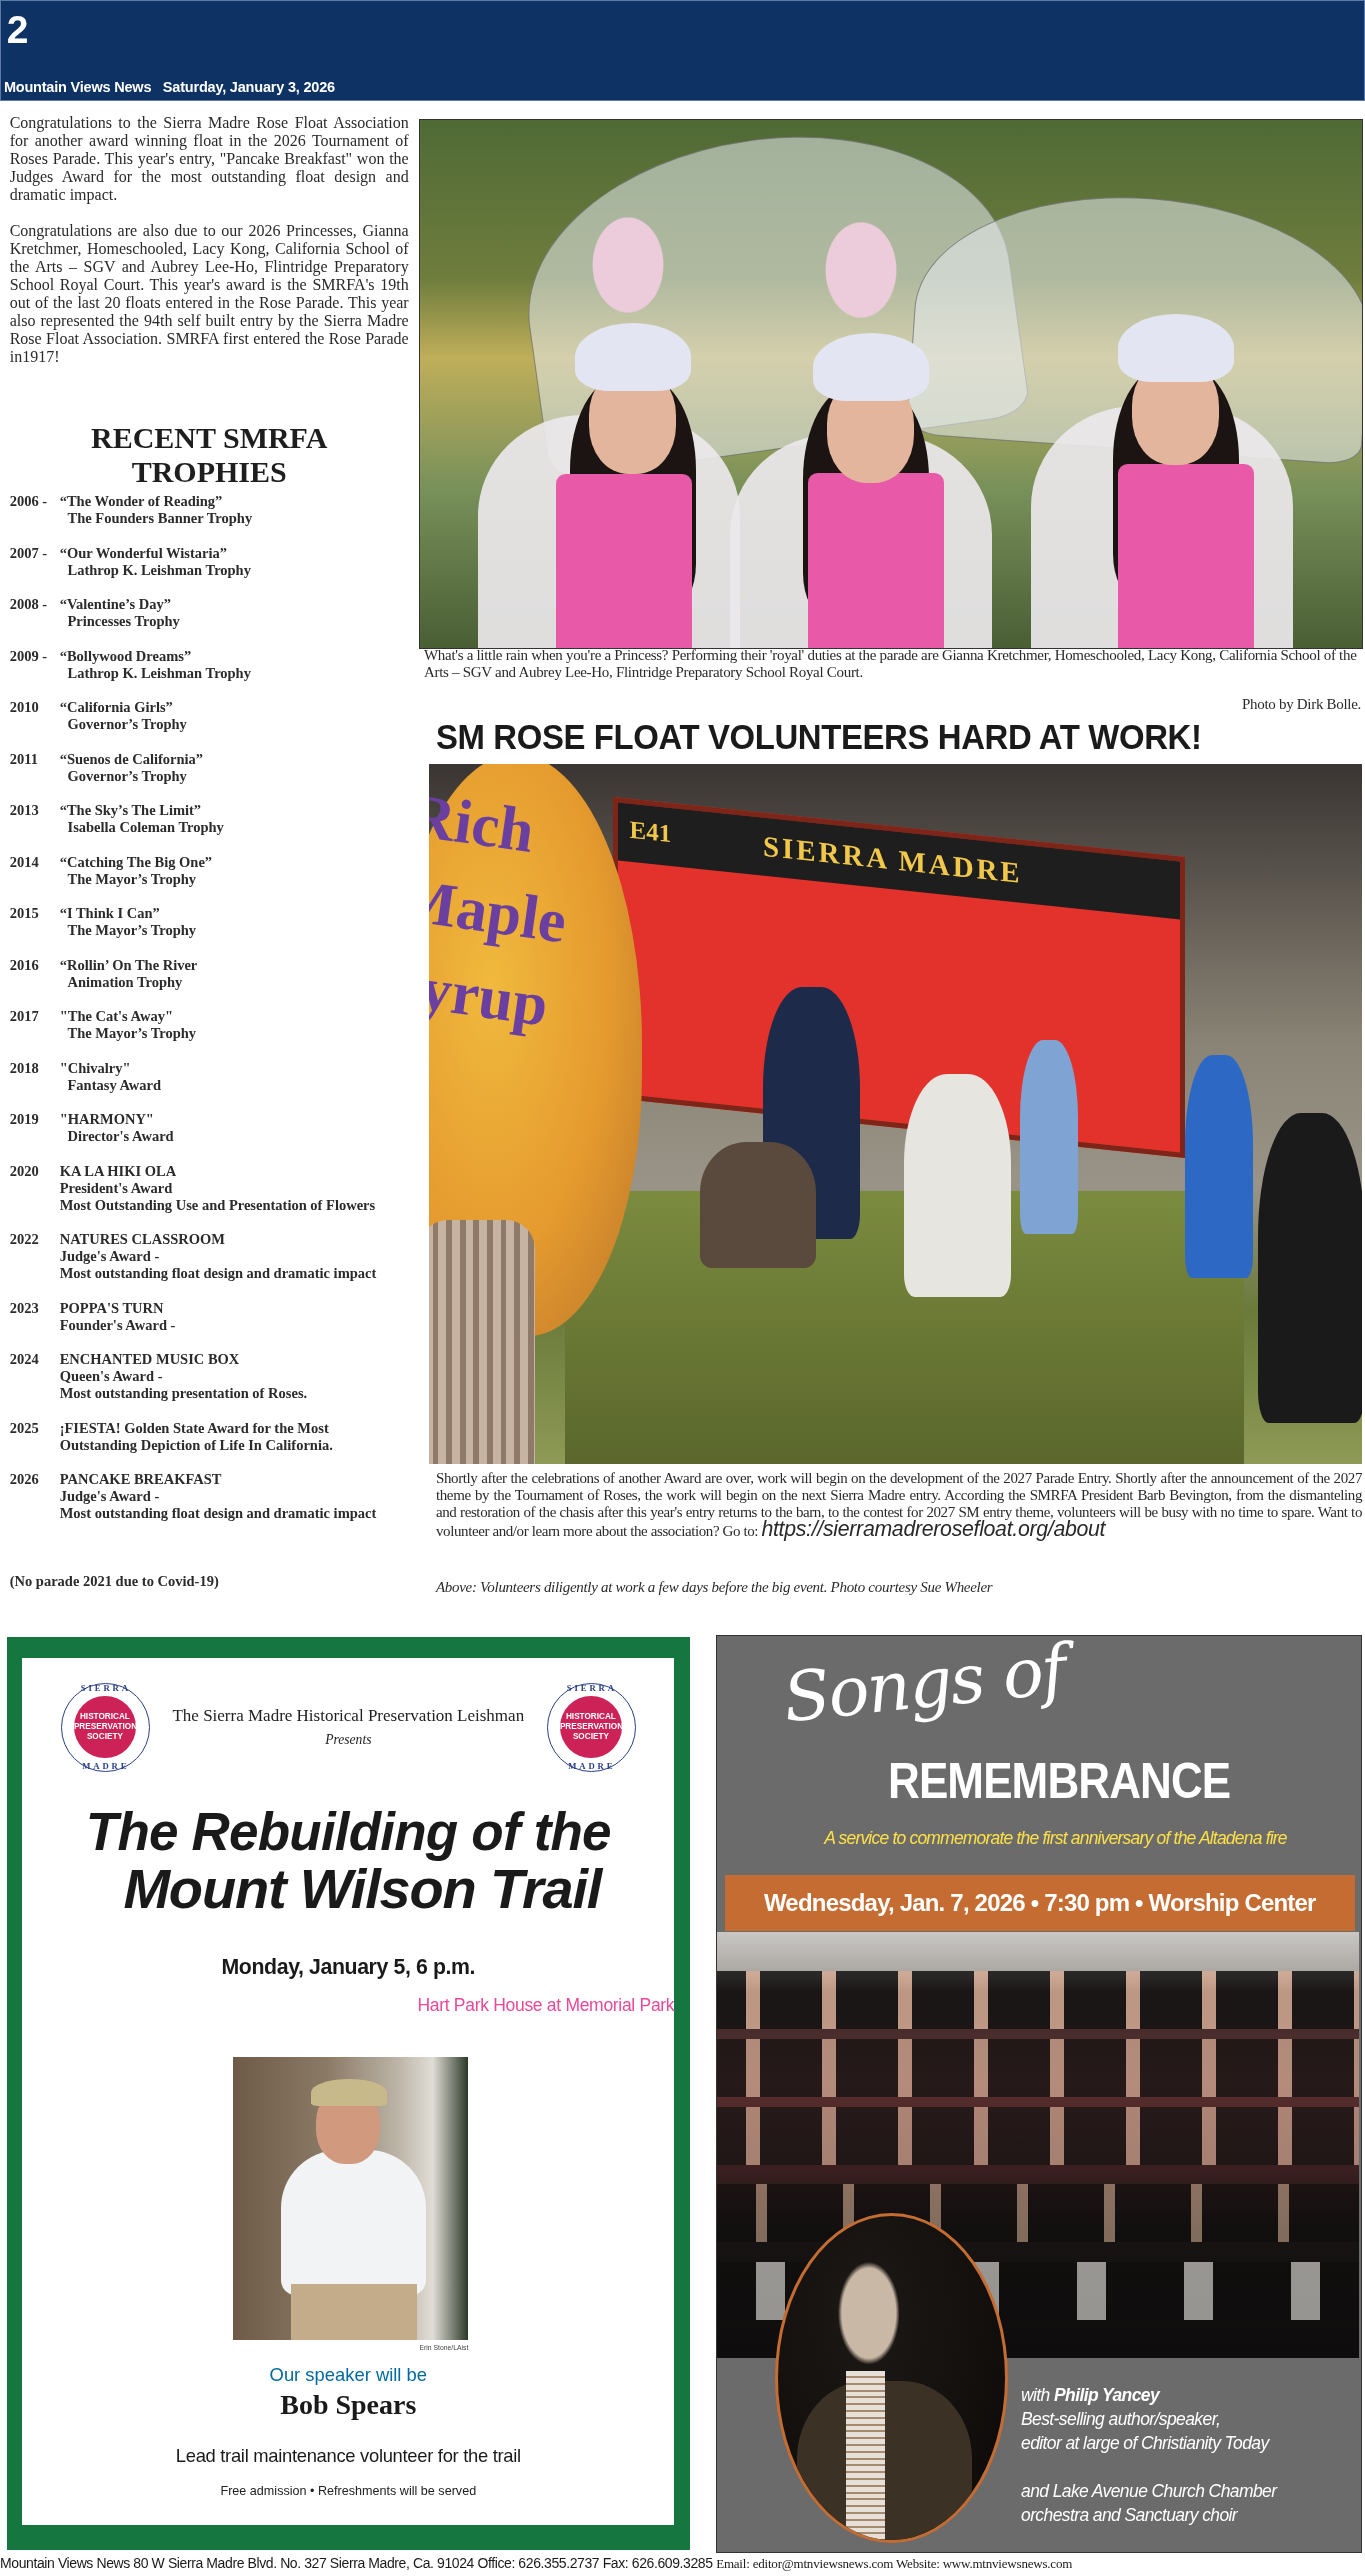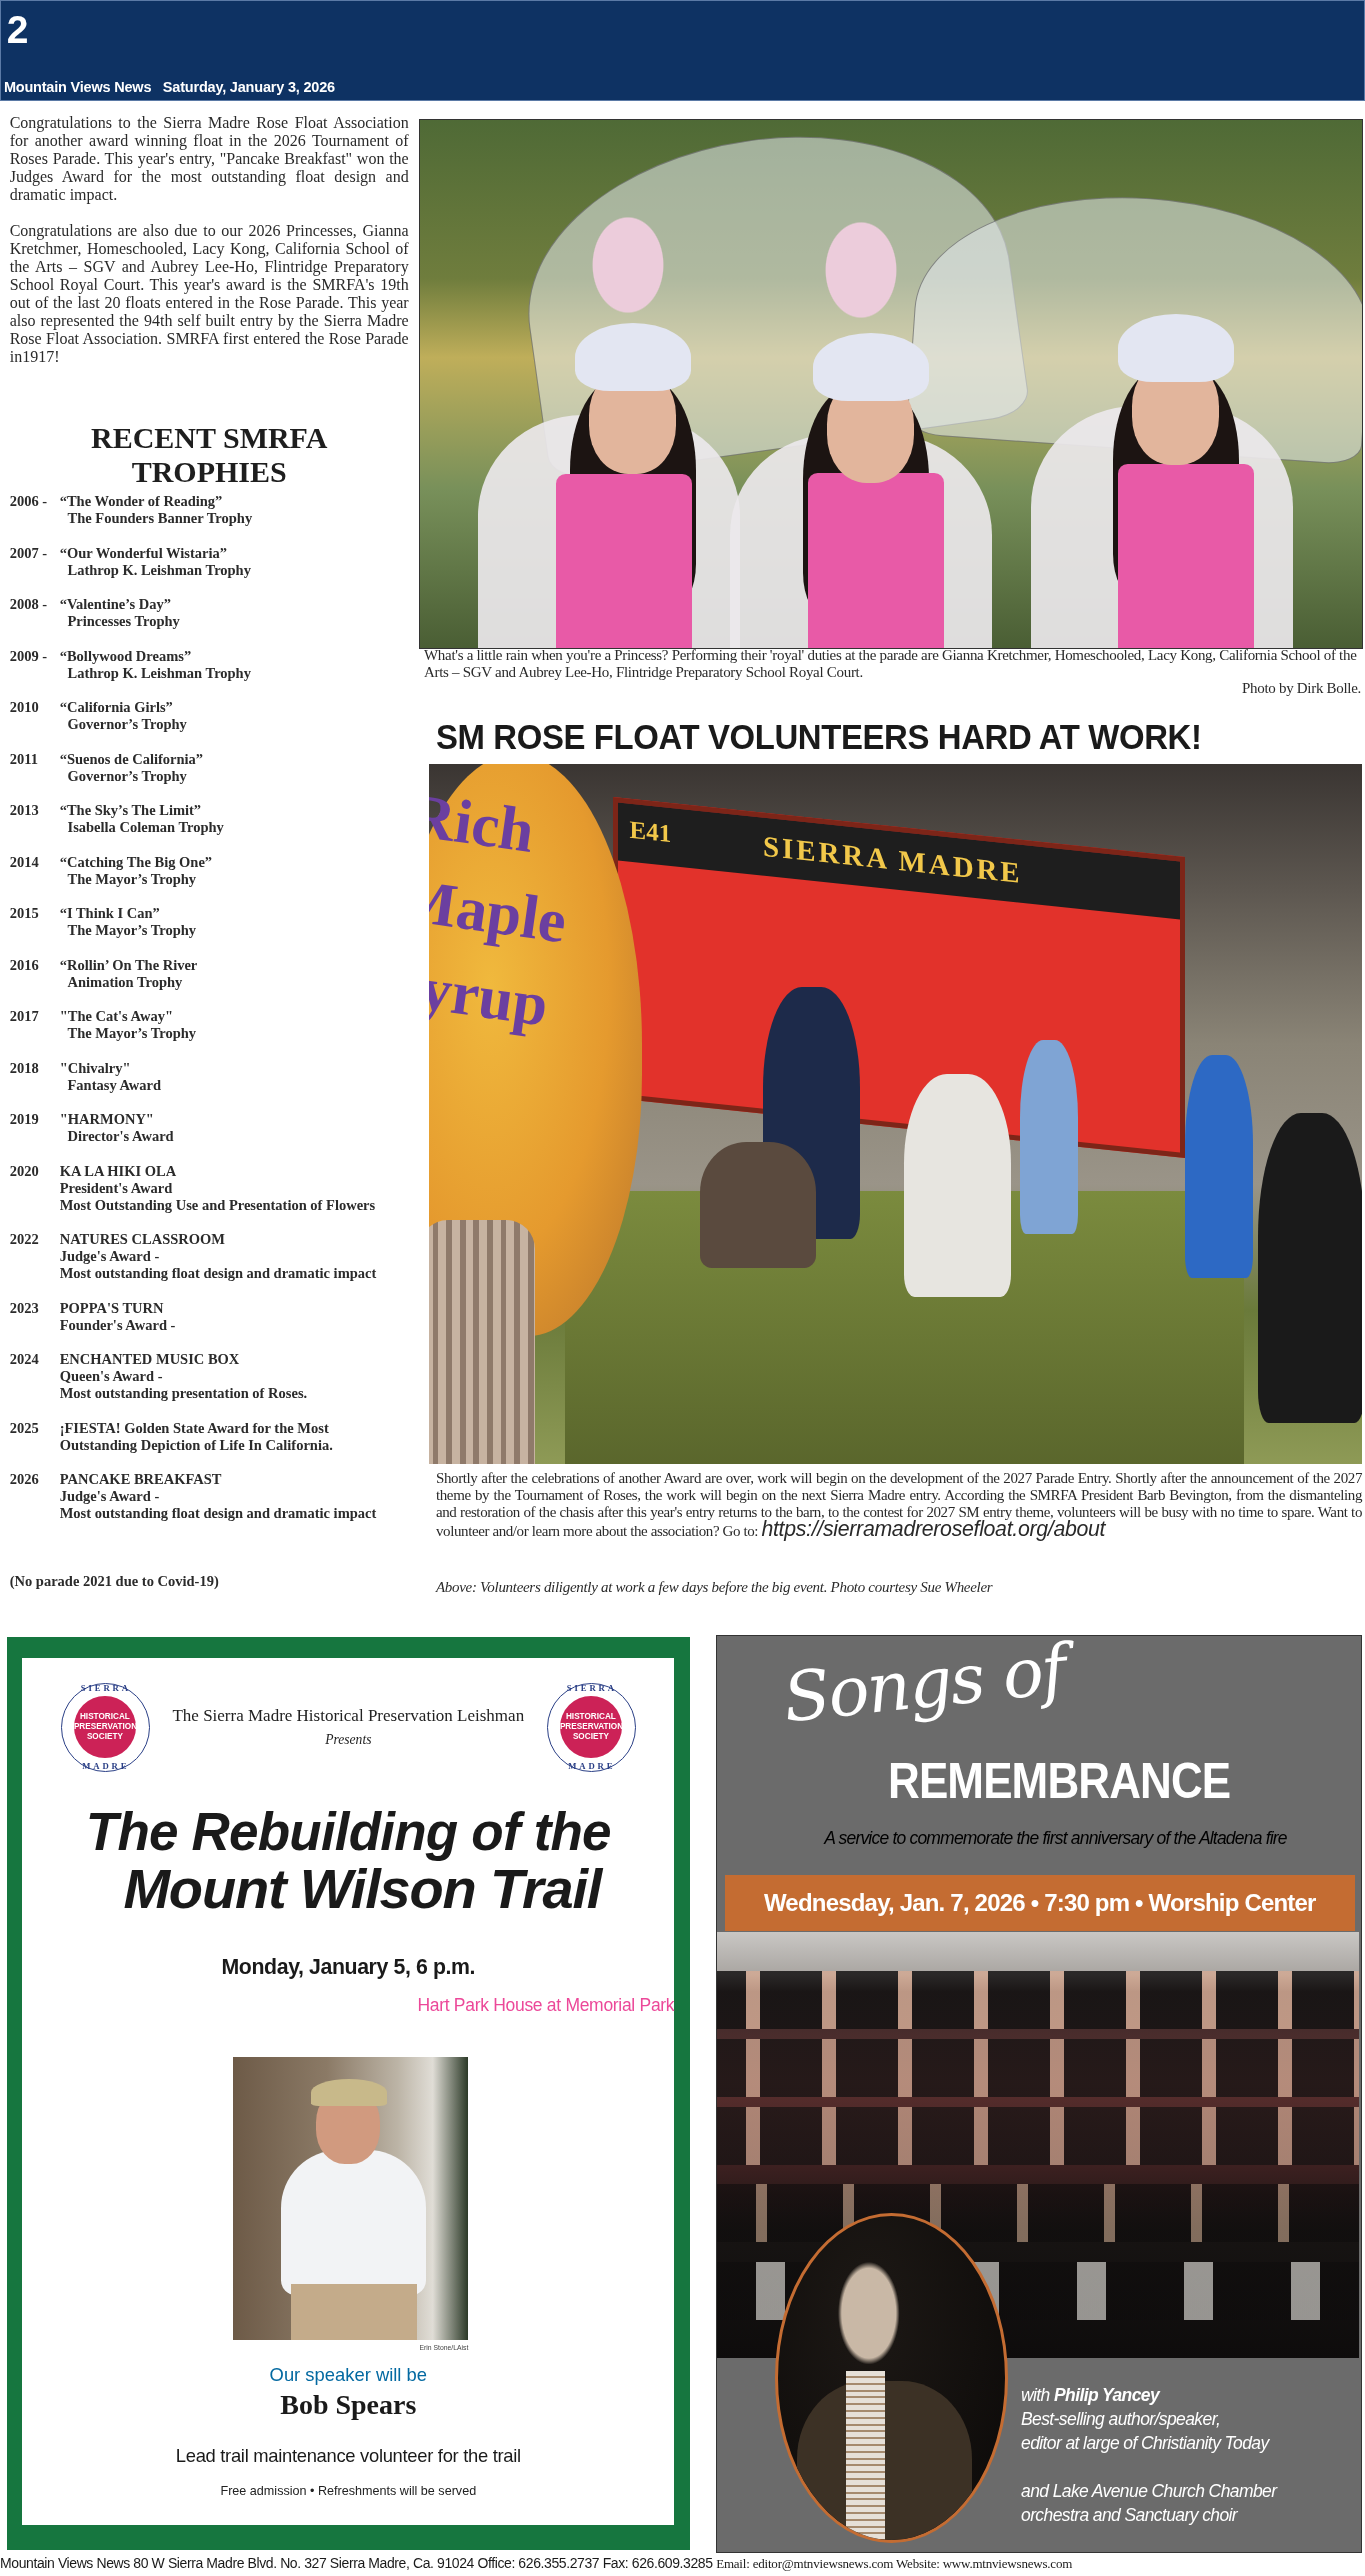--- a/index.html
+++ b/index.html
@@ -33,21 +33,21 @@
       linear-gradient(180deg, #4f6a36 0%, #6f7d3d 30%, #bfae5a 45%, #78905a 70%, #4a5e34 100%); }
   .umbrella { position: absolute; border-radius: 50% 50% 8% 8%; background: rgba(230,235,240,0.55); border: 1.9px solid rgba(80,80,80,0.6); }
   .girl { position: absolute; bottom: 0; }
   .girl .hat { position: absolute; width: 116px; height: 68px; border-radius: 50% 50% 30% 30%; background: #e3e6f2; }
   .girl .face { position: absolute; width: 87px; height: 107px; border-radius: 45%; background: #e2b59c; }
   .girl .hair { position: absolute; width: 126px; height: 233px; border-radius: 40% 40% 20% 20%; background: #1c1412; }
   .girl .coat { position: absolute; width: 262px; height: 252px; border-radius: 40% 40% 0 0; background: rgba(236,232,236,0.92); }
   .girl .apron { position: absolute; width: 136px; height: 194px; background: #e85aa7; border-radius: 9.7px 9.7px 0 0; }
 
   .caption1 { position: absolute; left: 424px; top: 647px; width: 937px; font-size: 15px; line-height: 16.5px; color: #2a2a2a; letter-spacing: -0.3px; }
-  .caption1 .credit { display: block; text-align: right; }
+  .caption1 .credit { display: block; text-align: right; margin-top: 16px; }
 
   .section-head { position: absolute; left: 436px; top: 716px; font-family: "Liberation Sans", sans-serif; font-weight: 700; font-size: 35px; line-height: 41px; color: #1a1a1a; letter-spacing: -0.4px; white-space: nowrap; transform: scaleX(0.94); transform-origin: left; }
 
   
   .photo2 { position: absolute; left: 429px; top: 764px; width: 933px; height: 700px; overflow: hidden;
     background: linear-gradient(180deg, #3a3532 0%, #5d5750 18%, #8a8476 40%, #9a9488 60%, #6a7a3a 78%, #8e9a56 100%); }
   .p2-egg { position: absolute; left: -39px; top: -9.7px; width: 252px; height: 582px; border-radius: 50% 50% 45% 45%; background: radial-gradient(ellipse at 40% 40%, #f0b93d 0%, #e59a2e 55%, #b8742b 100%); }
   .p2-egg-text { position: absolute; left: 7.8px; top: 29px; color: #6b3fa0; font-family: "Liberation Serif", serif; font-weight: 700; font-size: 62px; line-height: 85px; transform: rotate(8deg); }
   .p2-truck { position: absolute; left: 184px; top: 63px; width: 572px; height: 301px; background: #e2322b; border: 5.8px solid #7d2518; transform: skewY(6deg); }
   .p2-truck-stripe { position: absolute; left: 0; top: 0; width: 100%; height: 58px; background: #1e1e1e; }
@@ -82,21 +82,21 @@
   .ad1-credit { position: absolute; left: 211px; top: 686px; width: 235px; text-align: right; font-family: "Liberation Sans", sans-serif; font-size: 6.8px; color: #444; }
   .ad1-lead { position: absolute; left: 0; top: 706px; width: 100%; text-align: center; font-family: "Liberation Sans", sans-serif; font-size: 18.4px; color: #0369a1; }
   .ad1-speaker { position: absolute; left: 0; top: 731px; width: 100%; text-align: center; font-family: "Liberation Serif", serif; font-weight: 700; font-size: 28px; color: #1a1a1a; }
   .ad1-role { position: absolute; left: 0; top: 787px; width: 100%; text-align: center; font-family: "Liberation Sans", sans-serif; font-size: 18.4px; color: #1a1a1a; letter-spacing: -0.3px; }
   .ad1-free { position: absolute; left: 0; top: 826px; width: 100%; text-align: center; font-family: "Liberation Sans", sans-serif; font-size: 12.6px; color: #222; }
 
   
   .ad2 { position: absolute; left: 716px; top: 1635px; width: 646px; height: 918px; background: #6b6b6b; border: 1.9px solid #333; overflow: hidden; }
   .ad2-script { position: absolute; left: 66px; top: 7.8px; font-family: "DejaVu Serif", serif; font-style: italic; font-size: 68px; color: #fff; letter-spacing: -1.9px; transform: rotate(-6deg); font-weight: 300; }
   .ad2-remembrance { position: absolute; left: 171px; top: 116px; font-family: "Liberation Sans", sans-serif; font-weight: 700; font-size: 50px; color: #fff; letter-spacing: -1px; transform: scaleX(0.88); transform-origin: left; }
-  .ad2-sub { position: absolute; left: 0; top: 192px; width: 100%; text-align: center; padding-left: 33px; font-family: "Liberation Sans", sans-serif; font-style: italic; font-size: 17.5px; color: #000000; letter-spacing: -0.8px; }
+  .ad2-sub { position: absolute; left: 0; top: 192px; width: 100%; text-align: center; padding-left: 33px; font-family: "Liberation Sans", sans-serif; font-style: italic; font-size: 17.5px; color: #fde047; letter-spacing: -0.8px; }
   .ad2-band { position: absolute; left: 7.8px; top: 239px; width: 630px; height: 56px; background: #c46c32; }
   .ad2-band-text { position: absolute; left: 0; top: 13.6px; width: 100%; text-align: center; font-family: "Liberation Sans", sans-serif; font-weight: 700; font-size: 24px; color: #fff; letter-spacing: -0.8px; }
   .ad2-photo { position: absolute; left: 0; top: 296px; width: 642px; height: 427px; background:
       linear-gradient(180deg, #c9c7c4 0%, #a9a5a1 10%, #3a2a2a 14%, #5a2f2e 35%, #3c2020 55%, #171413 70%, #0e0c0c 100%); }
   .choir-row { position: absolute; left: 0; width: 100%; height: 58px; background: repeating-linear-gradient(90deg, #141212 0 29px, #d3aa94 29px 43px, #141212 43px 76px); opacity: 0.85; }
   .ad2-bottom { position: absolute; left: 0; top: 722px; width: 642px; height: 194px; background: #6b6b6b; }
   .ad2-oval { position: absolute; left: 58px; top: 577px; width: 233px; height: 330px; border-radius: 50%; background: radial-gradient(ellipse at 40% 30%, #c9b8a6 0 14%, #1a1613 16%, #0b0908 100%); border: 3.9px solid #c46c32; overflow: hidden; }
   .ad2-oval-jacket { position: absolute; left: 19.4px; top: 165px; width: 175px; height: 194px; background: #3c3125; border-radius: 40% 40% 0 0; }
   .ad2-oval-shirt { position: absolute; left: 68px; top: 155px; width: 39px; height: 175px; background: repeating-linear-gradient(0deg, #e6e0d8 0 4.8px, #a58a6e 4.8px 6.8px); }
   .ad2-with { position: absolute; left: 304px; top: 747px; width: 330px; font-family: "Liberation Sans", sans-serif; font-style: italic; font-size: 17.5px; line-height: 24px; color: #fff; letter-spacing: -0.6px; }

